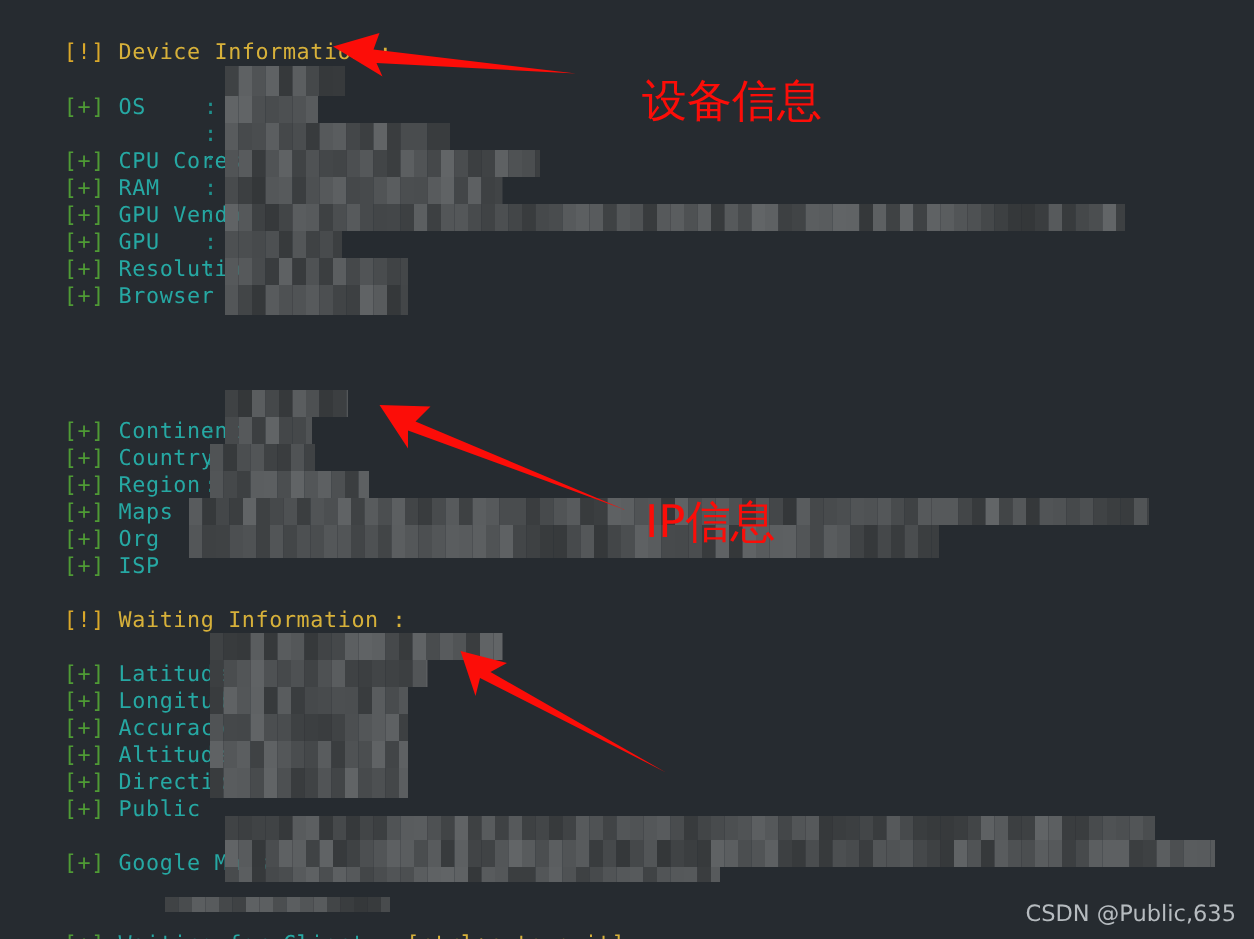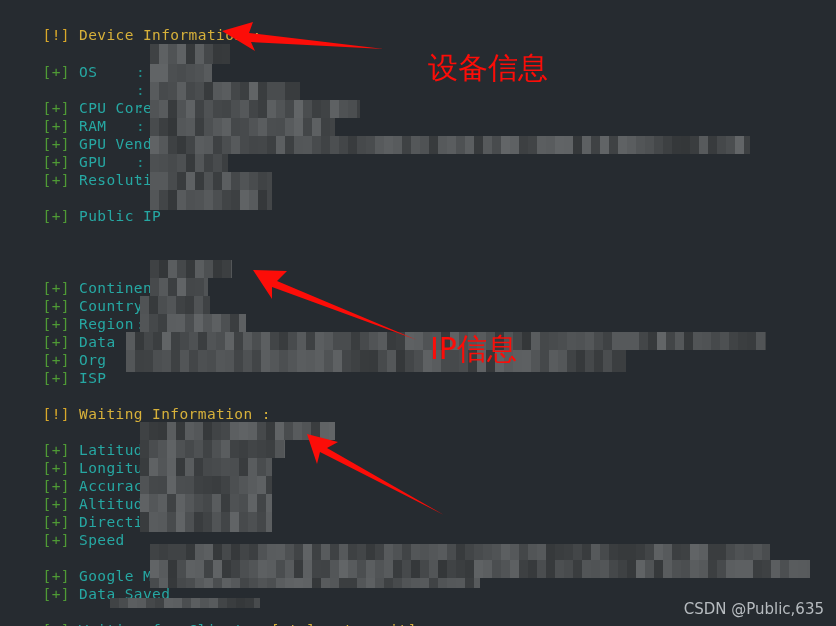--- a/index.html
+++ b/index.html
@@ -104,22 +104,22 @@
   </div>
   <div class="line" style="top:117px">
     <span class="bracket-ok">[+]</span><span class="lbl-text"> </span><span class="lbl-text">GPU Vendor</span>
   </div>
   <div class="line" style="top:135px">
     <span class="bracket-ok">[+]</span><span class="lbl-text"> </span><span class="lbl-text">GPU</span>
   </div>
   <div class="line" style="top:153px">
     <span class="bracket-ok">[+]</span><span class="lbl-text"> </span><span class="lbl-text">Resolution</span>
   </div>
-  <div class="line" style="top:189px">
-    <span class="bracket-ok">[+]</span><span class="lbl-text"> </span><span class="lbl-text">Public IP</span>
+  <div class="line" style="top:171px">
+    <span class="bracket-ok">[+]</span><span class="lbl-text"> </span><span class="lbl-text">Browser</span>
   </div>
 
   <div class="line colon" style="left:136px;top:63px">:</div>
   <div class="line colon" style="left:136px;top:81px">:</div>
   <div class="line colon" style="left:136px;top:99px">:</div>
   <div class="line colon" style="left:136px;top:117px">:</div>
   <div class="line colon" style="left:136px;top:135px">:</div>
   <div class="line colon" style="left:136px;top:153px">:</div>
   <div class="line colon" style="left:136px;top:171px">:</div>
 
@@ -127,21 +127,21 @@
   <div class="line" style="top:261px">
     <span class="bracket-ok">[+]</span><span class="lbl-text"> </span><span class="lbl-text">Continent</span>
   </div>
   <div class="line" style="top:297px">
     <span class="bracket-ok">[+]</span><span class="lbl-text"> </span><span class="lbl-text">Region</span>
   </div>
   <div class="line" style="top:279px">
     <span class="bracket-ok">[+]</span><span class="lbl-text"> </span><span class="lbl-text">Country</span>
   </div>
   <div class="line" style="top:315px">
-    <span class="bracket-ok">[+]</span><span class="lbl-text"> </span><span class="lbl-text">Data</span>
+    <span class="bracket-ok">[+]</span><span class="lbl-text"> </span><span class="lbl-text">Maps</span>
   </div>
   <div class="line" style="top:333px">
     <span class="bracket-ok">[+]</span><span class="lbl-text"> </span><span class="lbl-text">Org</span>
   </div>
   <div class="line" style="top:351px">
     <span class="bracket-ok">[+]</span><span class="lbl-text"> </span><span class="lbl-text">ISP</span>
   </div>
 
   <div class="line colon" style="left:136px;top:279px">:</div>
   <div class="line colon" style="left:136px;top:297px">:</div>
@@ -162,28 +162,25 @@
   <div class="line" style="top:459px">
     <span class="bracket-ok">[+]</span><span class="lbl-text"> </span><span class="lbl-text">Accuracy</span>
   </div>
   <div class="line" style="top:477px">
     <span class="bracket-ok">[+]</span><span class="lbl-text"> </span><span class="lbl-text">Altitude</span>
   </div>
   <div class="line" style="top:495px">
     <span class="bracket-ok">[+]</span><span class="lbl-text"> </span><span class="lbl-text">Direction</span>
   </div>
   <div class="line" style="top:513px">
-    <span class="bracket-ok">[+]</span><span class="lbl-text"> </span><span class="lbl-text">Speed</span>
+    <span class="bracket-ok">[+]</span><span class="lbl-text"> </span><span class="lbl-text">Public</span>
   </div>
 
   <div class="line" style="top:549px">
     <span class="bracket-ok">[+]</span><span class="lbl-text"> </span><span class="lbl-text">Google Maps</span>
-  </div>
-  <div class="line" style="top:567px">
-    <span class="bracket-ok">[+]</span><span class="lbl-text"> </span><span class="lbl-text">Data Saved</span>
   </div>
 
   <div class="line" style="top:603px">
     <span class="bracket-ok">[+]</span><span class="client-text"> </span><span class="client-text">Waiting for Client...</span><span class="hint-text">[ctrl+c to exit]</span>
   </div>
 
   <div class="mosaic" style="left:150px;top:44px;width:600px;height:166px" id="m-device">
       <i style="left: 0px; top: 0px; width: 9px; height: 20px; background: rgb(63, 66, 68);"></i>
       <i style="left: 9px; top: 0px; width: 9px; height: 20px; background: rgb(94, 97, 99);"></i>
       <i style="left: 18px; top: 0px; width: 9px; height: 20px; background: rgb(80, 83, 85);"></i>

